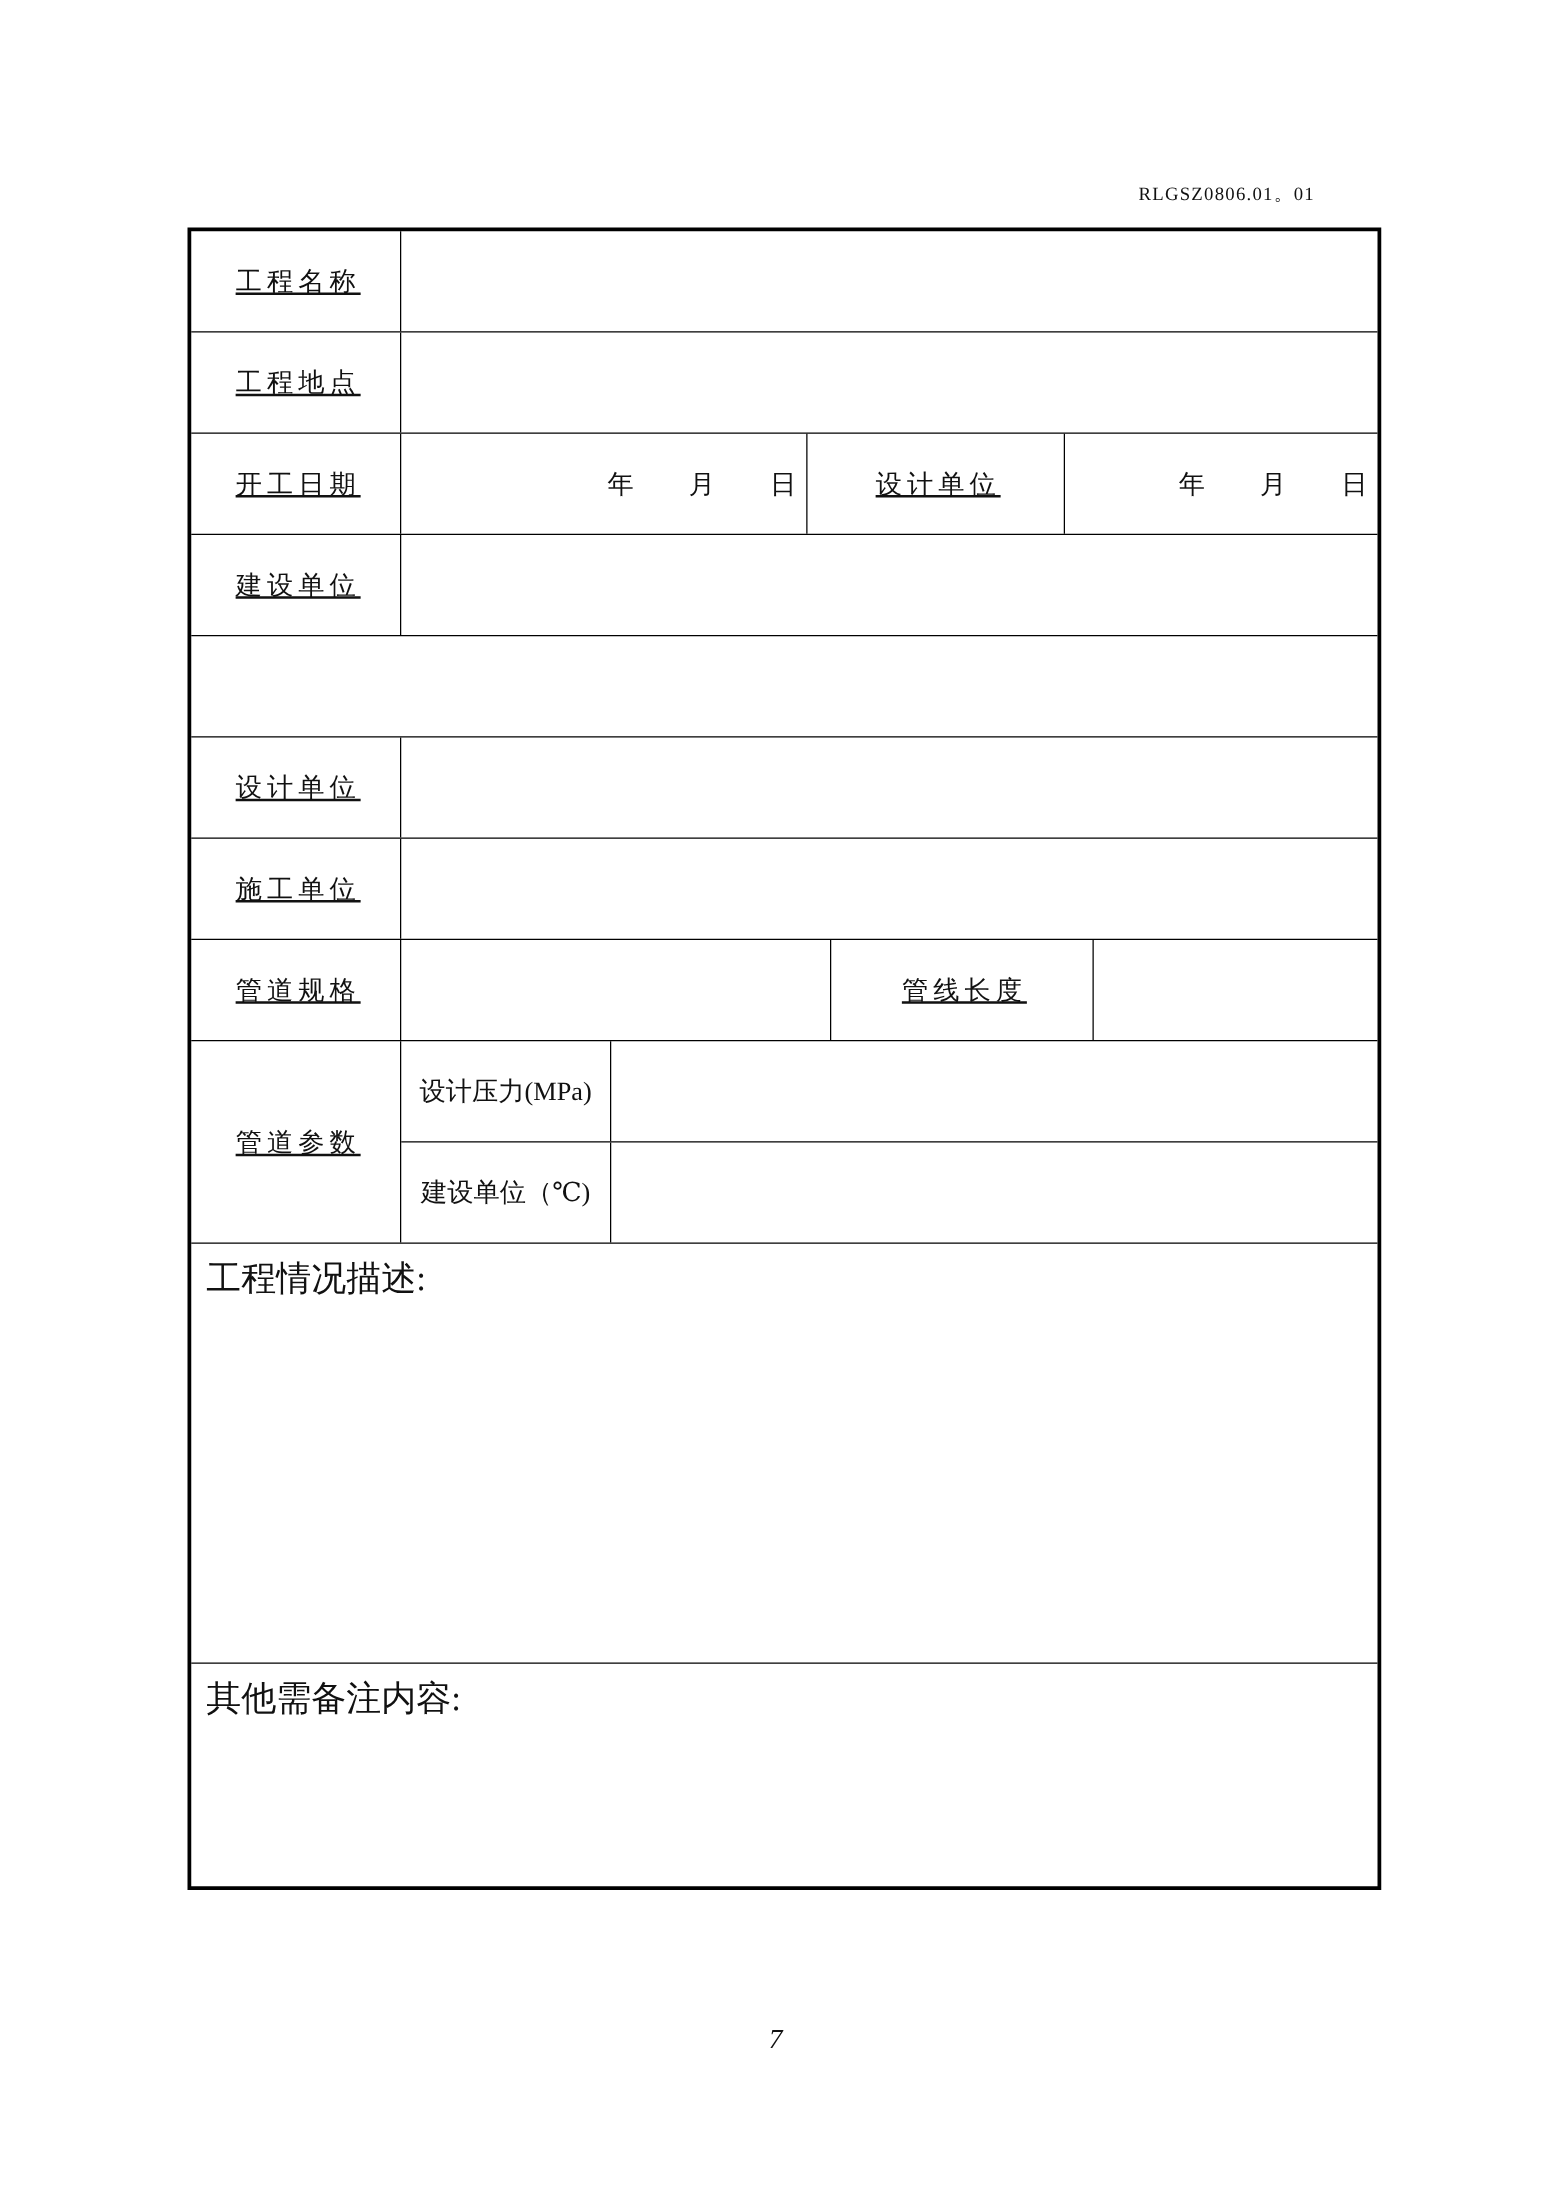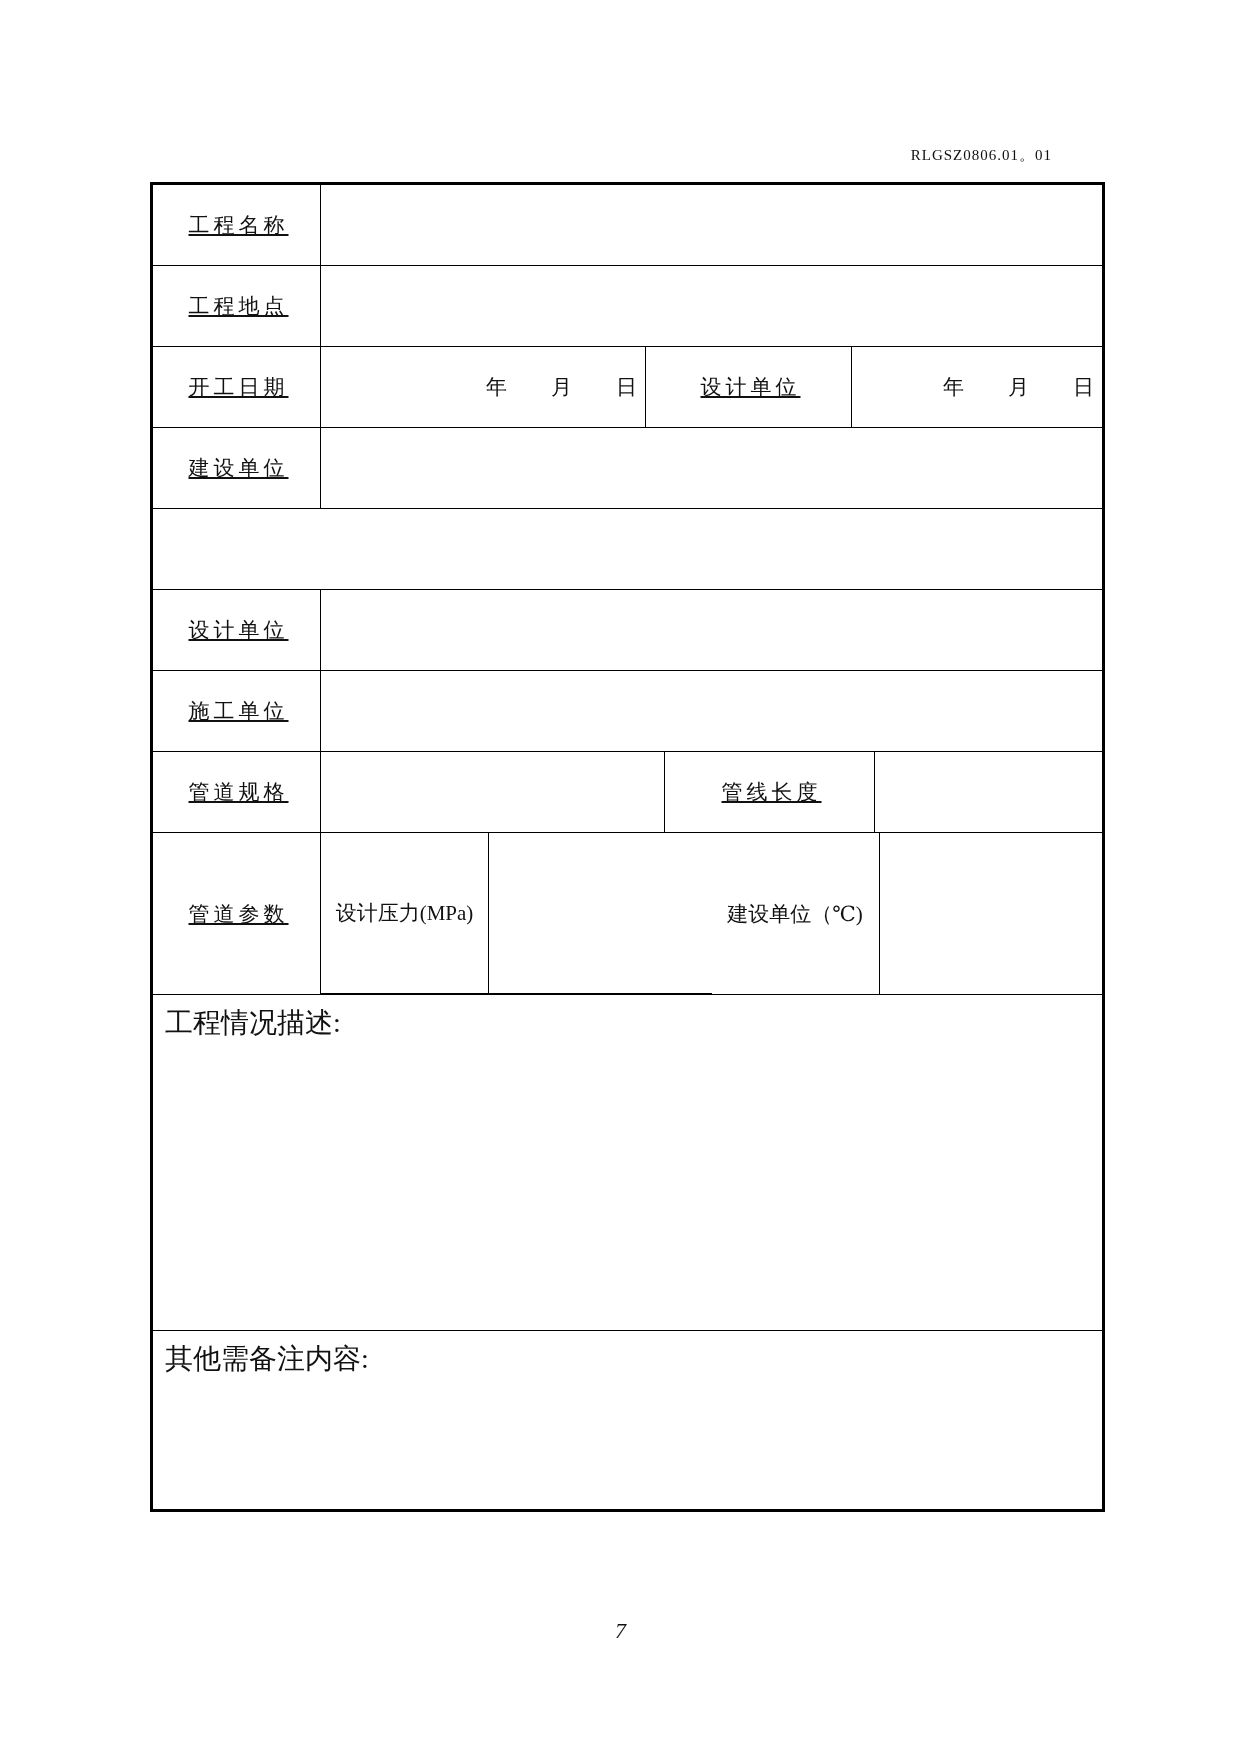--- a/index.html
+++ b/index.html
@@ -82,20 +82,21 @@
     justify-content: flex-end;
     gap: 44px;
     padding-right: 8px;
     font-size: 21px;
   }
 
   
   .sub-rows {
     flex: 1 1 auto;
     display: flex;
+    flex-direction: column;
     min-width: 0;
   }
   .sub-row {
     flex: 1 1 50%;
     display: flex;
     border-bottom: 1.5px solid #000;
     min-height: 0;
   }
   .sub-row:last-child { border-bottom: none; }
   .sub-label-cell {

